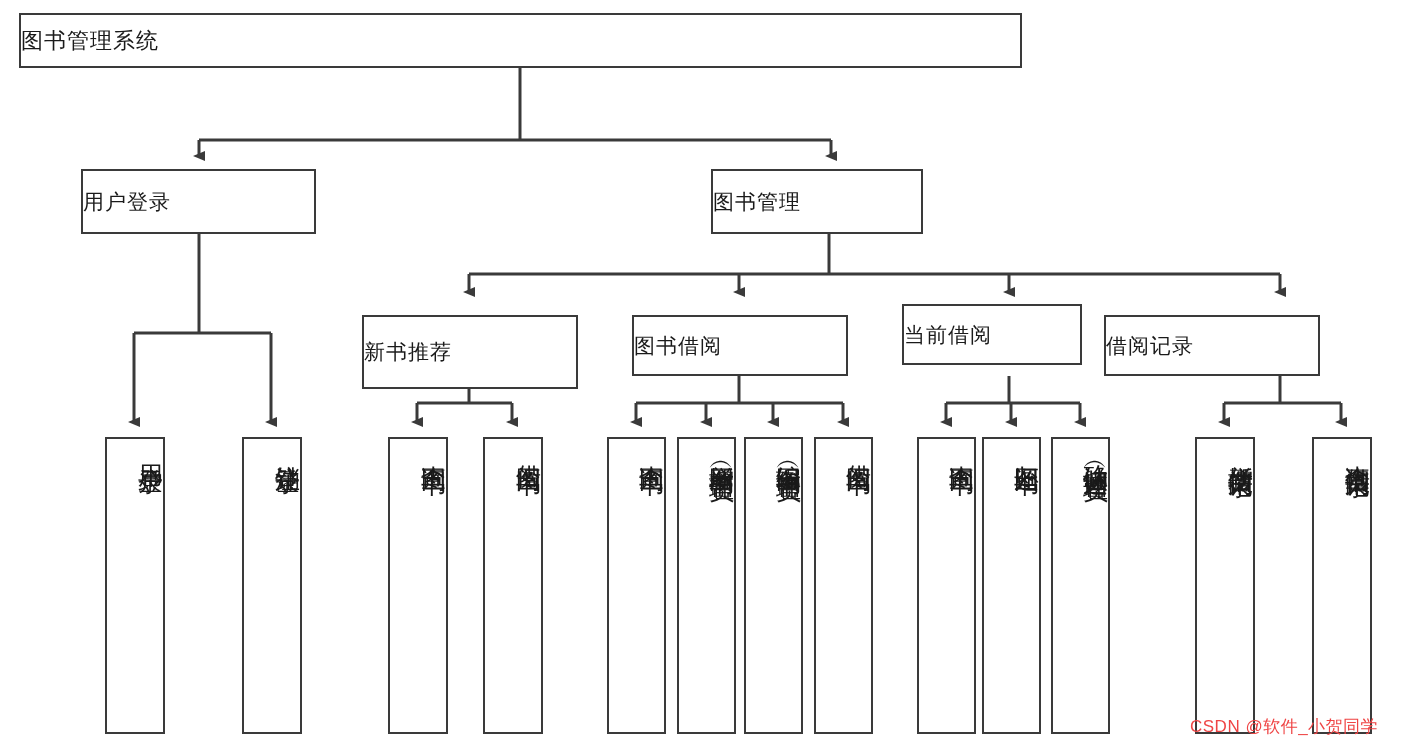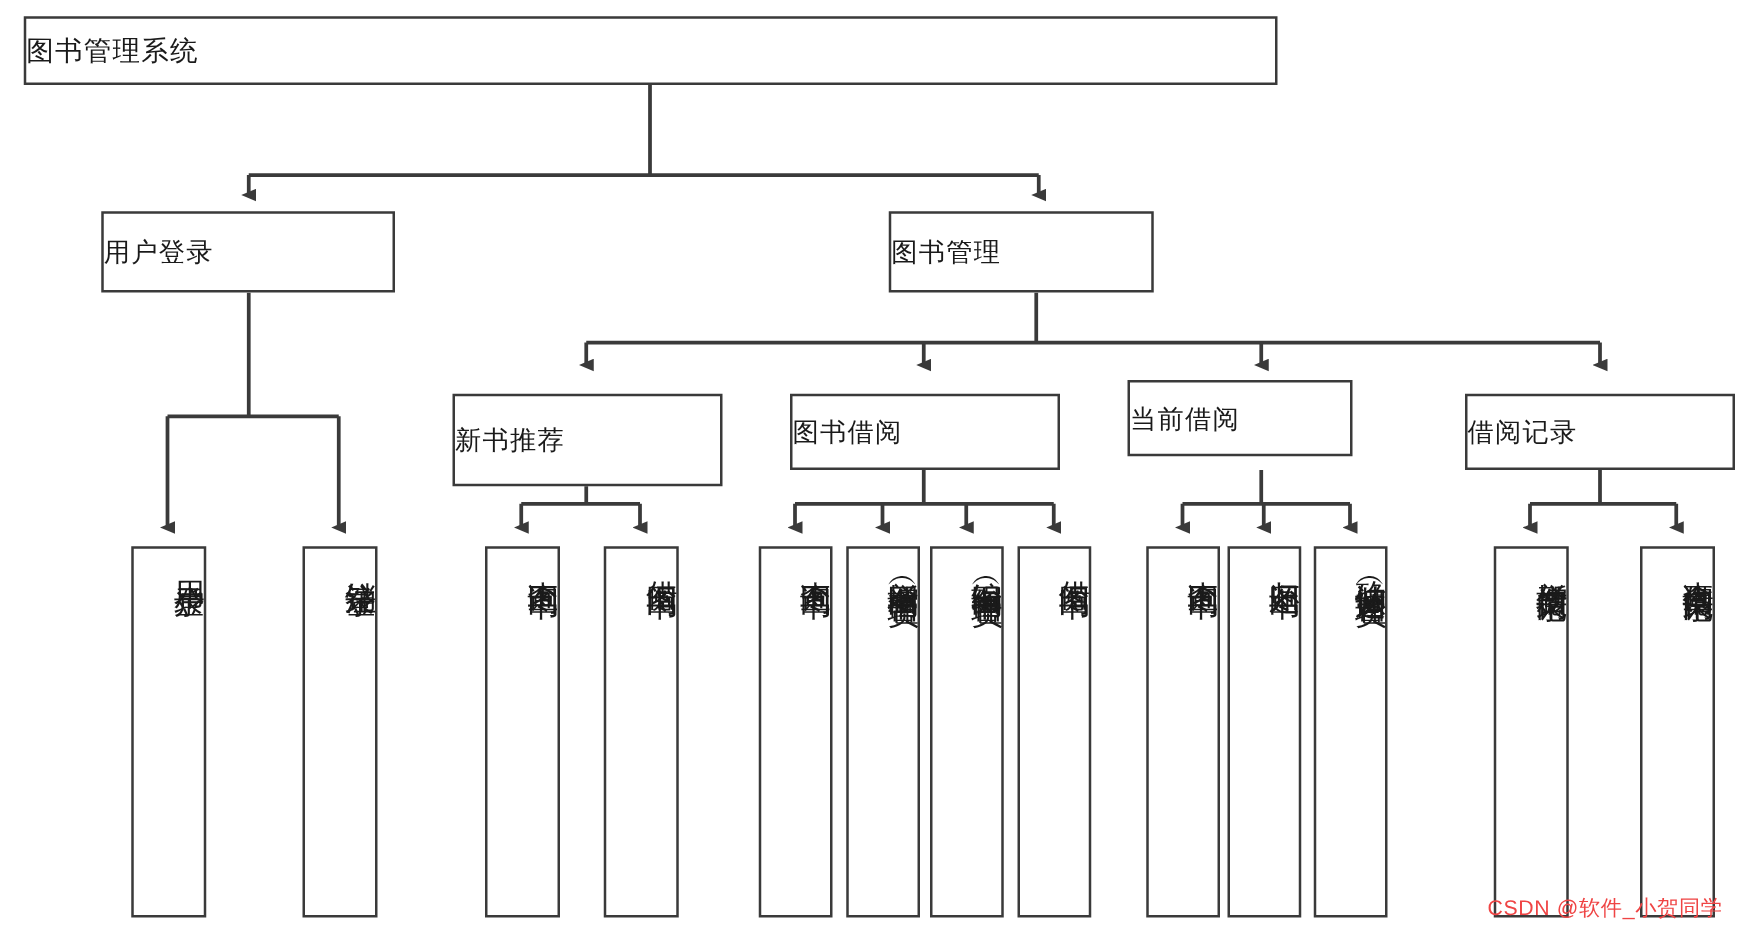--- a/index.html
+++ b/index.html
@@ -135,21 +135,21 @@
 
   <div class="node h" style="left:362px; top:315px; width:216px; height:74px;">
     <span class="lbl">新书推荐</span>
   </div>
   <div class="node h" style="left:632px; top:315px; width:216px; height:61px;">
     <span class="lbl">图书借阅</span>
   </div>
   <div class="node h" style="left:902px; top:304px; width:180px; height:61px;">
     <span class="lbl">当前借阅</span>
   </div>
-  <div class="node h" style="left:1172px; top:315px; width:216px; height:61px;">
+  <div class="node h" style="left:1104px; top:315px; width:216px; height:61px;">
     <span class="lbl">借阅记录</span>
   </div>
 
   <div class="node v" style="left:105px; top:437px; width:60px; height:297px;">
     <span class="lbl">用户登录</span>
   </div>
   <div class="node v" style="left:242px; top:437px; width:60px; height:297px;">
     <span class="lbl">注销登录</span>
   </div>
 

